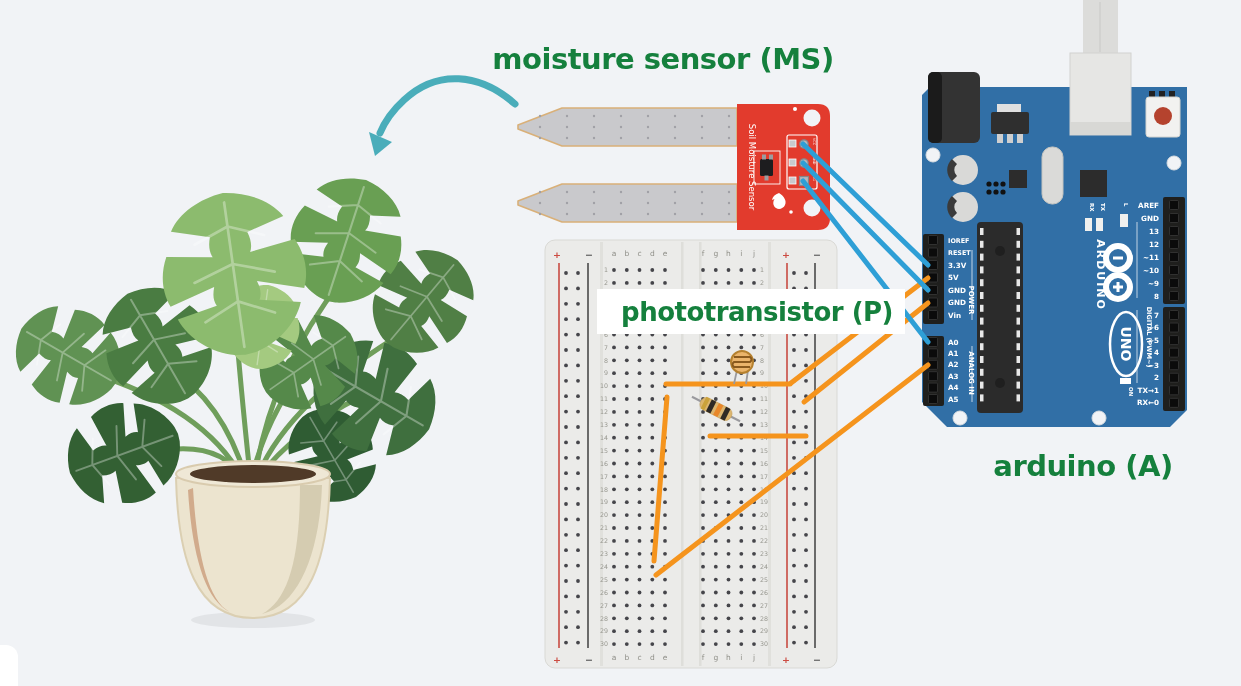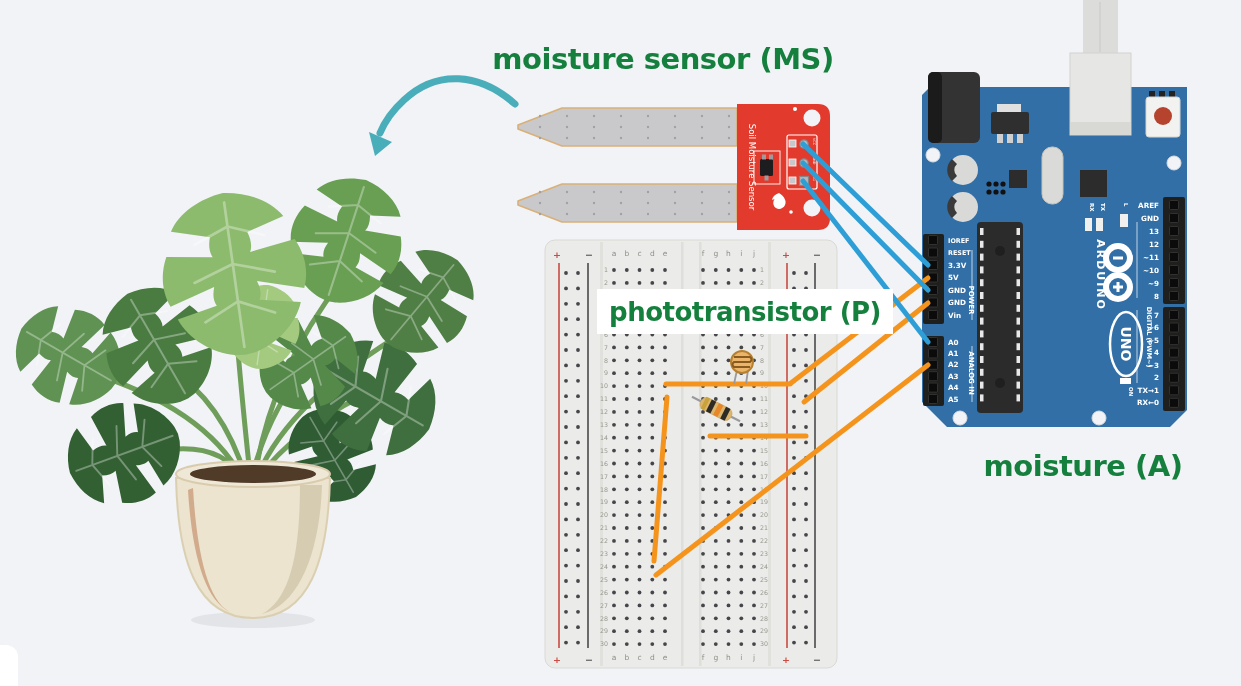--- a/index.html
+++ b/index.html
@@ -3,21 +3,21 @@
 <meta charset="utf-8">
 <style>
   html,body{margin:0;padding:0;background:#f1f3f6;}
   .stage{position:relative;width:1241px;height:686px;background:#f1f3f6;overflow:hidden;
          font-family:"DejaVu Sans",sans-serif;}
   .stage svg{position:absolute;left:0;top:0;}
   .lbl{position:absolute;color:#15803d;font-weight:bold;letter-spacing:-0.5px;white-space:nowrap;
        font-family:"DejaVu Sans",sans-serif;}
   #lbl-ms{left:483px;top:42px;width:360px;font-size:29px;text-align:center;}
   #lbl-pt{left:597px;top:289px;width:296px;height:45px;background:#ffffff;font-size:26px;
-          display:flex;align-items:center;justify-content:center;z-index:3;}
+          display:flex;align-items:center;justify-content:center;z-index:3;padding-left:12px;}
   #lbl-ard{left:983px;top:449px;width:200px;font-size:29px;text-align:center;}
   .corner-card{position:absolute;left:0;top:645px;width:18px;height:41px;background:#ffffff;
                border-radius:0 12px 0 0;}
   .ow{stroke:#f5941d;stroke-width:5;stroke-linecap:round;}
   .bw{stroke:#2e9fd6;stroke-width:5;stroke-linecap:round;}
   text{font-family:"DejaVu Sans",sans-serif;}
 </style>
 </head>
 <body>
 
@@ -850,16 +850,16 @@
   </g>
 
   <g>
     <path d="M515,104 C480,73 437,69 404,100 C393,110 385,121 380,133" fill="none" stroke="#4aadba" stroke-width="7" stroke-linecap="round"></path>
     <polygon points="375,156 369,132 392,142" fill="#4aadba"></polygon>
   </g>
 </svg>
 
 <div class="lbl" id="lbl-ms">moisture sensor (MS)</div>
 <div class="lbl" id="lbl-pt">phototransistor (P)</div>
-<div class="lbl" id="lbl-ard">moisture (A)</div>
+<div class="lbl" id="lbl-ard">arduino (A)</div>
 <div class="corner-card"></div>
 
 </div>
 
 </body></html>

